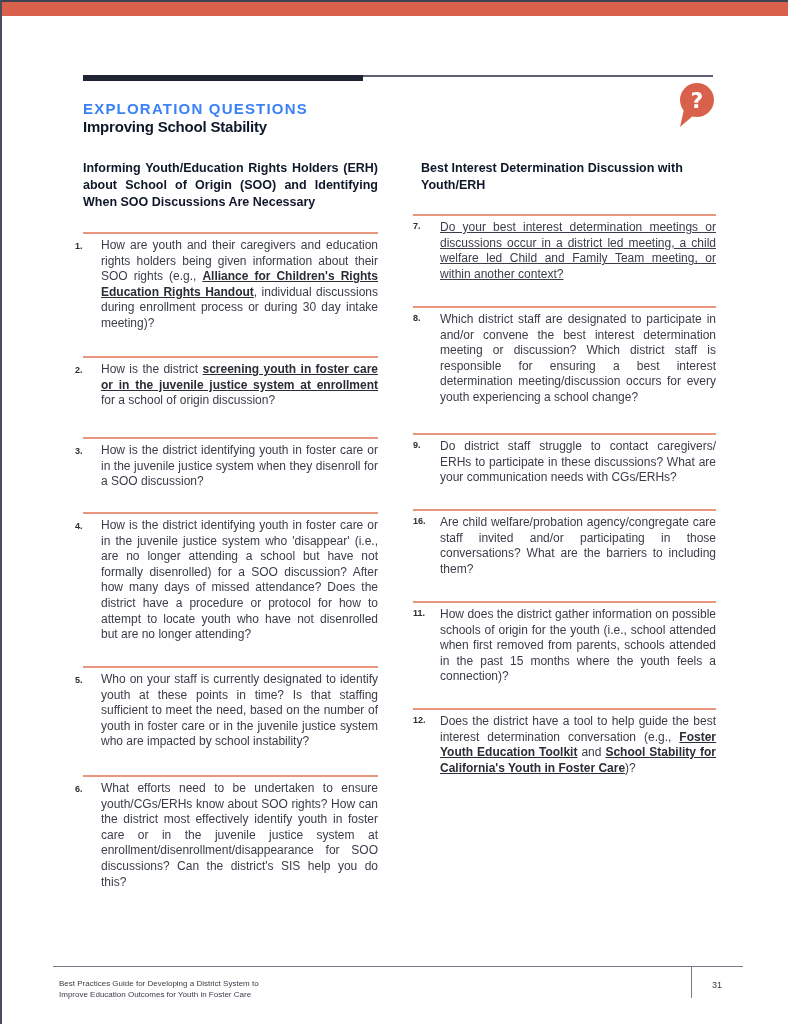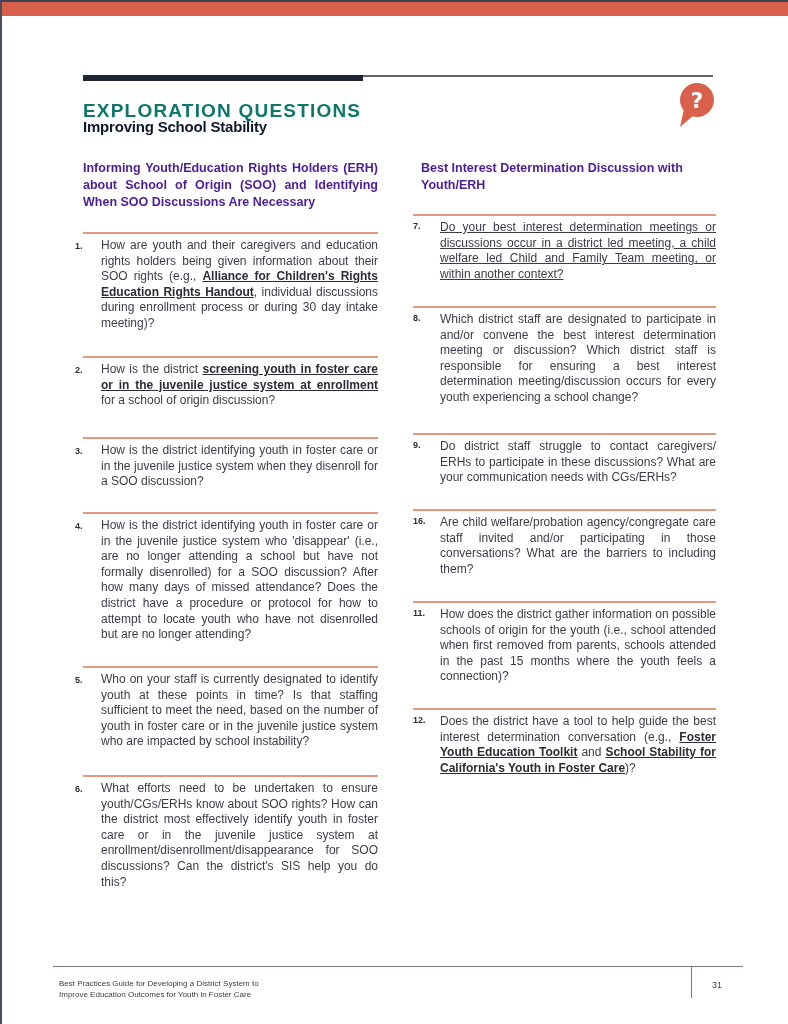--- a/index.html
+++ b/index.html
@@ -3,27 +3,27 @@
 <meta charset="utf-8">
 <style>
   html, body { margin:0; padding:0; }
   body { width:788px; height:1024px; background:#ffffff; position:relative; overflow:hidden;
          font-family:"Liberation Sans", sans-serif; color:#2a2d36; }
   .frame-top { position:absolute; left:0; top:0; width:788px; height:3px; background:#3d4150; }
   .frame-left { position:absolute; left:0; top:0; width:2px; height:1024px; background:#4a4e5c; }
   .top-band { position:absolute; left:2px; top:2px; width:786px; height:14px; background:#d9614c; }
   .rule-thick { position:absolute; left:83px; top:75px; width:280px; height:6px; background:#1f2533; }
   .rule-thin { position:absolute; left:363px; top:75px; width:350px; height:2px; background:#5c6070; }
-  .title { position:absolute; left:83px; top:100px; font-size:19px; font-weight:bold; letter-spacing:1.2px; color:#0f766e; }
+  .title { position:absolute; left:83px; top:100px; font-size:15px; font-weight:bold; letter-spacing:1.2px; color:#3b82f6; }
   .subtitle { position:absolute; left:83px; top:118px; font-size:15px; font-weight:bold; color:#0f172a; letter-spacing:-0.2px; }
   .q-icon { position:absolute; left:676px; top:81px; width:40px; height:48px; }
   .col { position:absolute; width:295px; }
   .col-left { left:83px; }
   .col-right { left:413px; width:303px; }
-  .col-heading { font-size:12.5px; font-weight:bold; line-height:17px; color:#4c1d95; }
+  .col-heading { font-size:12.5px; font-weight:bold; line-height:17px; color:#0f172a; }
   .col-left .col-heading { position:absolute; top:160px; left:0; width:295px; text-align:justify; }
   .col-right .col-heading { position:absolute; top:160px; left:8px; width:290px; }
   .qrule { position:absolute; left:0; height:2px; background:#e8967f; }
   .qnum { position:absolute; left:-8px; font-size:9px; font-weight:bold; color:#2a2d36; }
   .qtext { position:absolute; font-size:12px; line-height:15.6px; color:#3a3d48; text-align:justify; }
   .qtext a { color:#2a2d36; font-weight:bold; text-decoration:underline; }
   .footer-rule { position:absolute; left:53px; top:966px; width:690px; height:1px; background:#777b88; }
   .footer-vrule { position:absolute; left:691px; top:966px; width:1px; height:32px; background:#777b88; }
   .footer-text { position:absolute; left:59px; top:978px; font-size:8px; line-height:11px; color:#3a3d48; }
   .page-num { position:absolute; left:712px; top:980px; font-size:9px; color:#3a3d48; }

